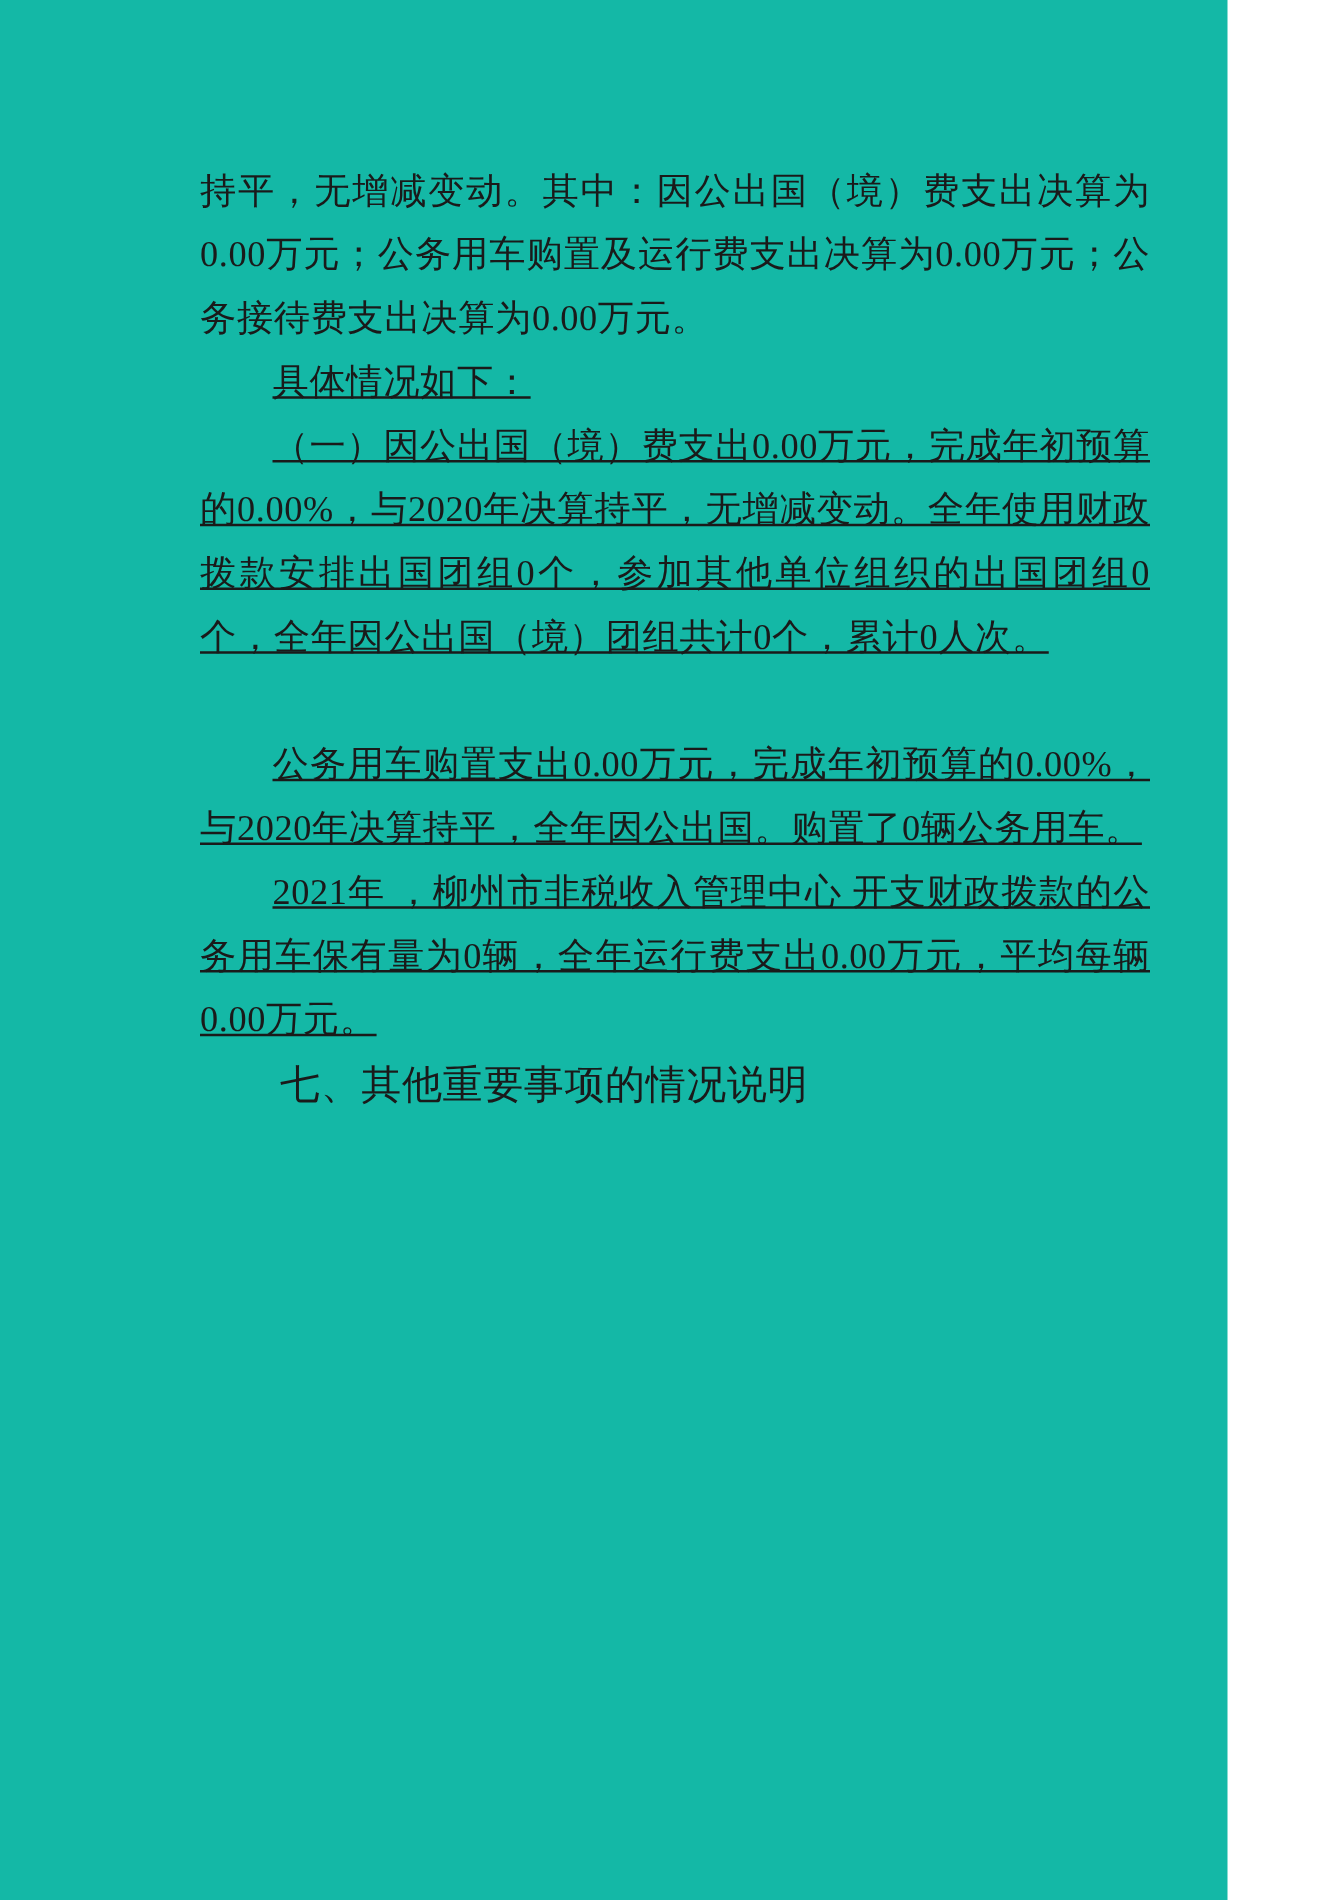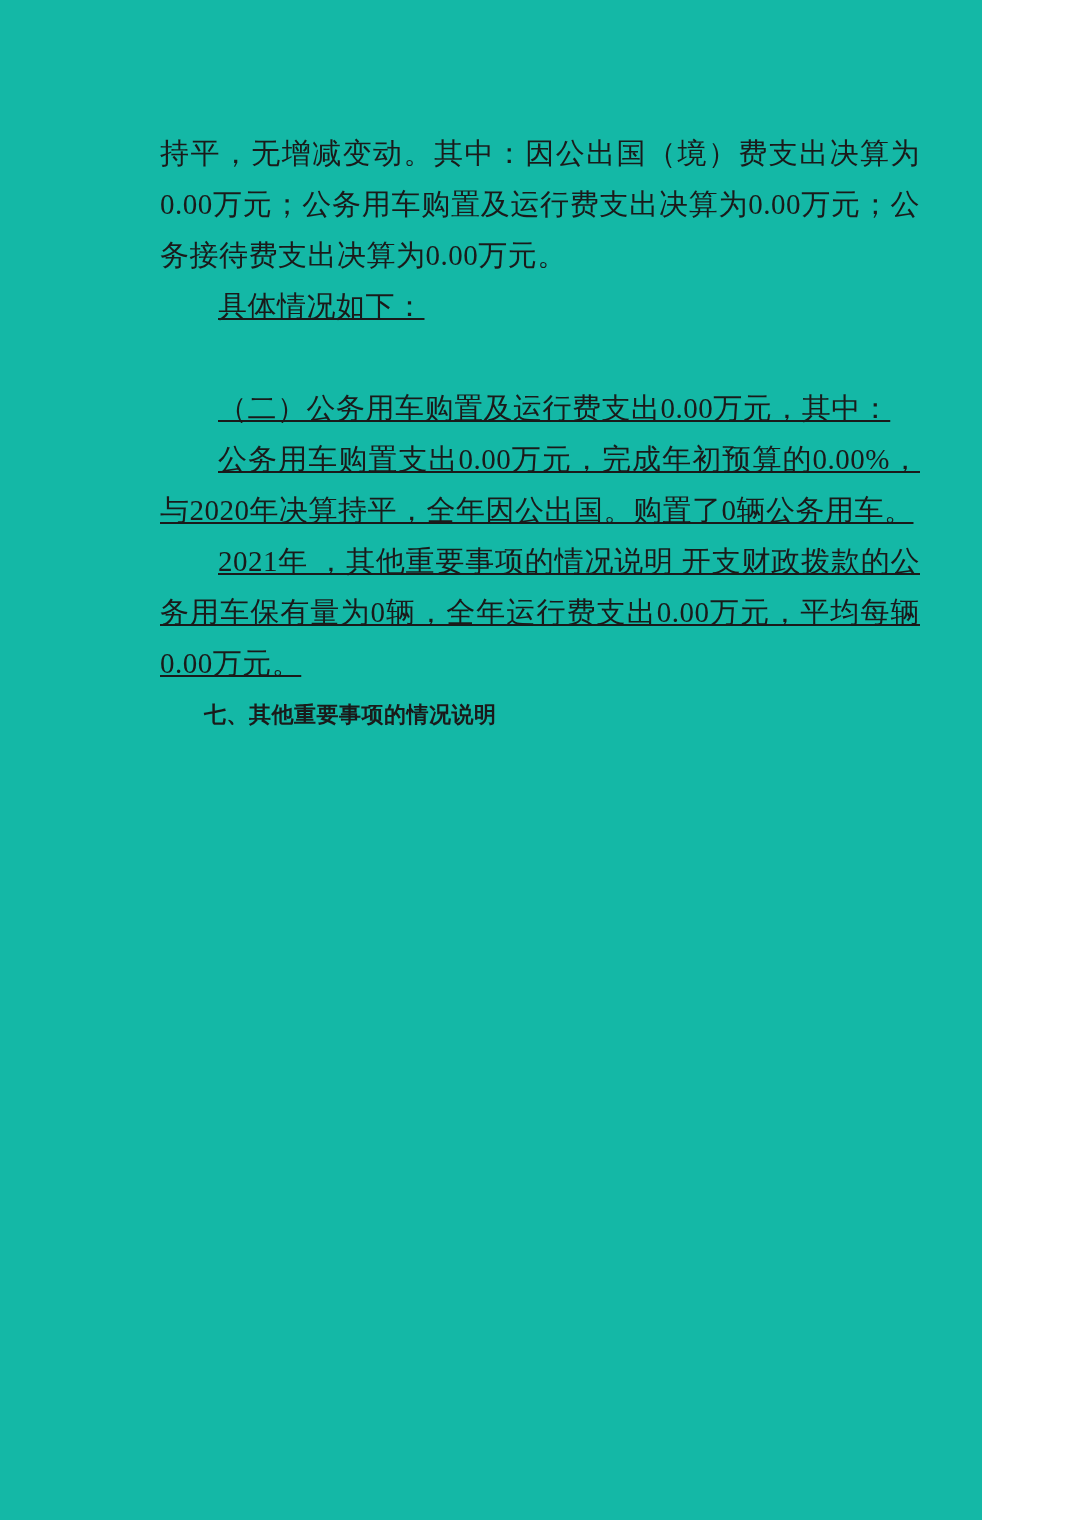--- a/index.html
+++ b/index.html
@@ -34,44 +34,44 @@
   .para.indent {
     text-indent: 2em;
     text-decoration: underline;
   }
   .blank-line {
     height: 51px;
   }
   .heading {
     margin: 0;
     padding: 0;
-    font-size: 22px;
+    font-size: 32px;
     line-height: 51px;
-    font-weight: 700;
+    font-weight: 400;
     text-indent: 2em;
   }
 </style>
 </head>
 <body>
 
 <div class="page">
   <div class="content">
 
     <p class="para">持平，无增减变动。其中：因公出国（境）费支出决算为0.00万元；公务用车购置及运行费支出决算为0.00万元；公务接待费支出决算为0.00万元。</p>
 
     <p class="para indent">具体情况如下：</p>
 
+    <p class="para indent">（一）因公出国（境）费支出0.00万元，完成年初预算的0.00%，与2020年决算持平，无增减变动。全年使用财政拨款安排出国团组0个，参加其他单位组织的出国团组0个，全年因公出国（境）团组共计0个，累计0人次。</p>
 
     <div class="blank-line"></div>
 
-    <p class="para indent">（二）公务用车购置及运行费支出0.00万元，其中：</p>
 
     <p class="para indent">公务用车购置支出0.00万元，完成年初预算的0.00%，与2020年决算持平，全年因公出国。购置了0辆公务用车。</p>
 
 
-    <p class="para indent">2021年 ，其他重要事项的情况说明 开支财政拨款的公务用车保有量为0辆，全年运行费支出0.00万元，平均每辆0.00万元。</p>
+    <p class="para indent">2021年 ，柳州市非税收入管理中心 开支财政拨款的公务用车保有量为0辆，全年运行费支出0.00万元，平均每辆0.00万元。</p>
 
 
     <h2 class="heading">七、其他重要事项的情况说明</h2>
 
 
   </div>
 </div>
 
 </body></html>

